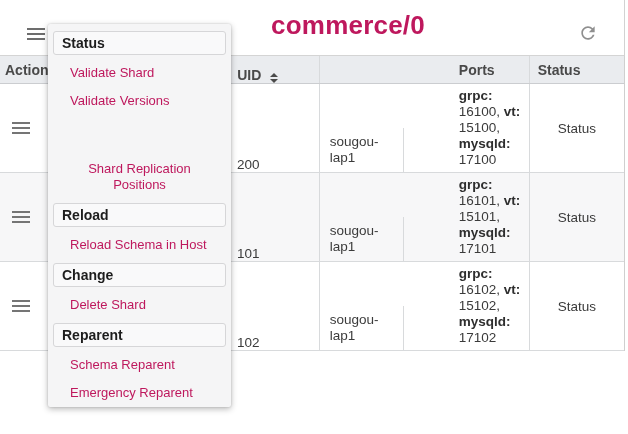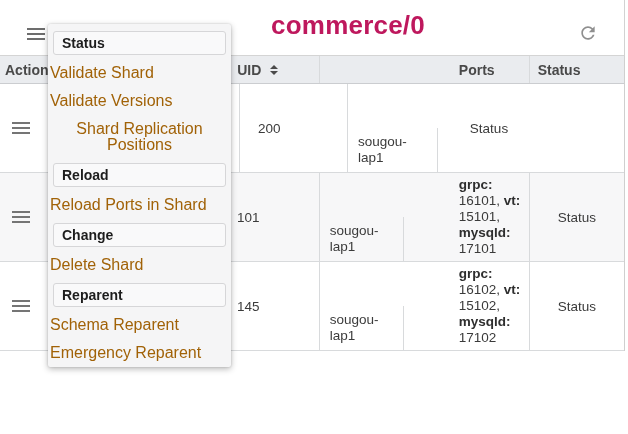--- a/index.html
+++ b/index.html
@@ -33,21 +33,21 @@
   .cell{
     box-sizing:border-box;border-right:1px solid #d8dadc;
     display:flex;align-items:center;font-size:13.5px;color:#3b3b3b;
     overflow:hidden;
   }
   .cell:last-child{border-right:none;}
   .thead .cell{font-weight:700;color:#494949;font-size:14px;white-space:nowrap;}
   .col-0{width:120px;padding:0 0 0 5px;}
   .trow.body .col-0{padding:0;}
   .col-1{width:120px;}
-  .col-2{width:108px;padding:0 8px 0 18px;}
+  .col-2{width:108px;padding:0 8px 0 18px;align-items:flex-end;}
   .col-3{width:90px;padding:0 10px;line-height:16px;margin-top:44px;}
   .col-4{width:84px;padding:0 7px;line-height:16px;margin-left:48px;}
   .col-5{width:102px;padding:0 8px;}
   .thead .col-5{justify-content:flex-start;}
   .trow.body{height:88px;}
   .trow.body .col-5{justify-content:center;}
   .trow.body .col-5 span{cursor:pointer;}
   .ports b{color:#2e2e2e;}
   .row-burger{width:18px;margin-left:12px;cursor:pointer;}
   .row-burger i{display:block;height:2px;background:#757575;margin-bottom:3px;}
@@ -62,23 +62,23 @@
     background:#f5f5f6;border-radius:2px;padding:3px 0 0 0;
     box-shadow:0 2px 6px rgba(0,0,0,.28), 0 0 2px rgba(0,0,0,.18);
     z-index:10;
   }
   .menu-header{
     margin:4px 5px;border:1px solid #d6d6d8;border-radius:3px;background:#f9f9fa;
     padding:3px 8px;font-size:14px;font-weight:700;color:#1d1d1d;line-height:16px;
     box-sizing:border-box;height:24px;
   }
   .menu-item{
-    padding:6px 2px;font-size:16px;color:#a16207;line-height:16px;cursor:pointer;
+    padding:6px 22px;font-size:13px;color:#be185d;line-height:16px;cursor:pointer;
   }
-  .menu-item.centered{text-align:center;}
+  .menu-item.centered{text-align:center;margin-top:40px;}
 </style>
 </head>
 <body>
 
 <div class="topbar">
   <div class="hamburger">
     <span></span>
     <span></span>
     <span></span>
   </div>
@@ -120,20 +120,23 @@
       <div class="cell col-0">
         <div class="row-burger">
           <i></i>
           <i></i>
           <i></i>
         </div>
       </div>
       <div class="cell col-1"></div>
       <div class="cell col-2">200</div>
       <div class="cell col-3">sougou-lap1</div>
+      <div class="cell col-4 ports">
+        <div><b>grpc:</b> 16100, <b>vt:</b> 15100, <b>mysqld:</b> 17100</div>
+      </div>
       <div class="cell col-5">
         <span>Status</span>
       </div>
     </div>
     <div class="trow body alt">
       <div class="cell col-0">
         <div class="row-burger">
           <i></i>
           <i></i>
           <i></i>
@@ -151,36 +154,36 @@
     </div>
     <div class="trow body">
       <div class="cell col-0">
         <div class="row-burger">
           <i></i>
           <i></i>
           <i></i>
         </div>
       </div>
       <div class="cell col-1"></div>
-      <div class="cell col-2">145</div>
+      <div class="cell col-2">102</div>
       <div class="cell col-3">sougou-lap1</div>
       <div class="cell col-4 ports">
         <div><b>grpc:</b> 16102, <b>vt:</b> 15102, <b>mysqld:</b> 17102</div>
       </div>
       <div class="cell col-5">
         <span>Status</span>
       </div>
     </div>
   </div>
 
 <div class="action-menu" id="action-menu">
     <div class="menu-header">Status</div>
     <div class="menu-item">Validate Shard</div>
     <div class="menu-item">Validate Versions</div>
     <div class="menu-item centered">Shard Replication Positions</div>
     <div class="menu-header">Reload</div>
-    <div class="menu-item">Reload Ports in Shard</div>
+    <div class="menu-item">Reload Schema in Host</div>
     <div class="menu-header">Change</div>
     <div class="menu-item">Delete Shard</div>
     <div class="menu-header">Reparent</div>
     <div class="menu-item">Schema Reparent</div>
     <div class="menu-item">Emergency Reparent</div>
   </div>
 
 </body></html>

